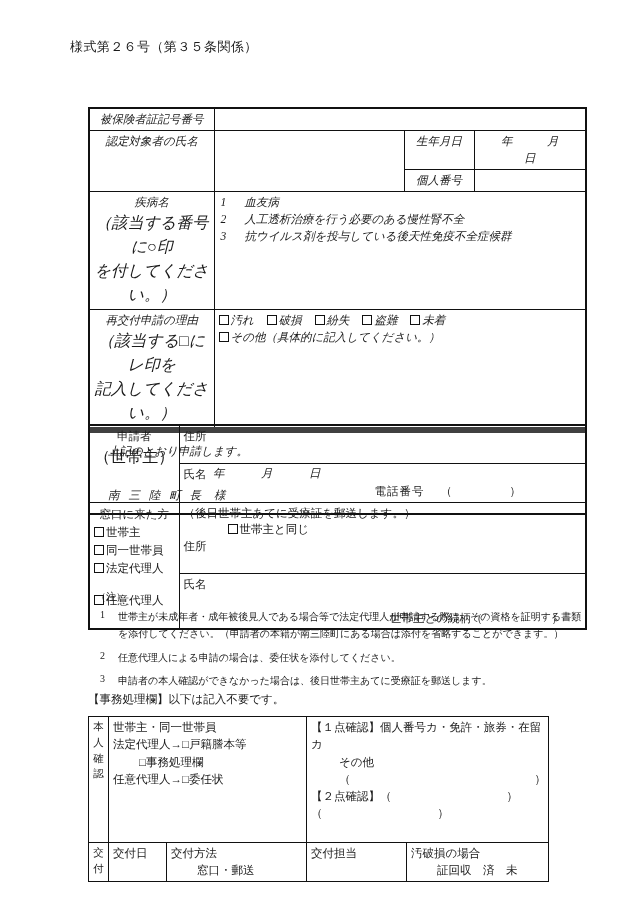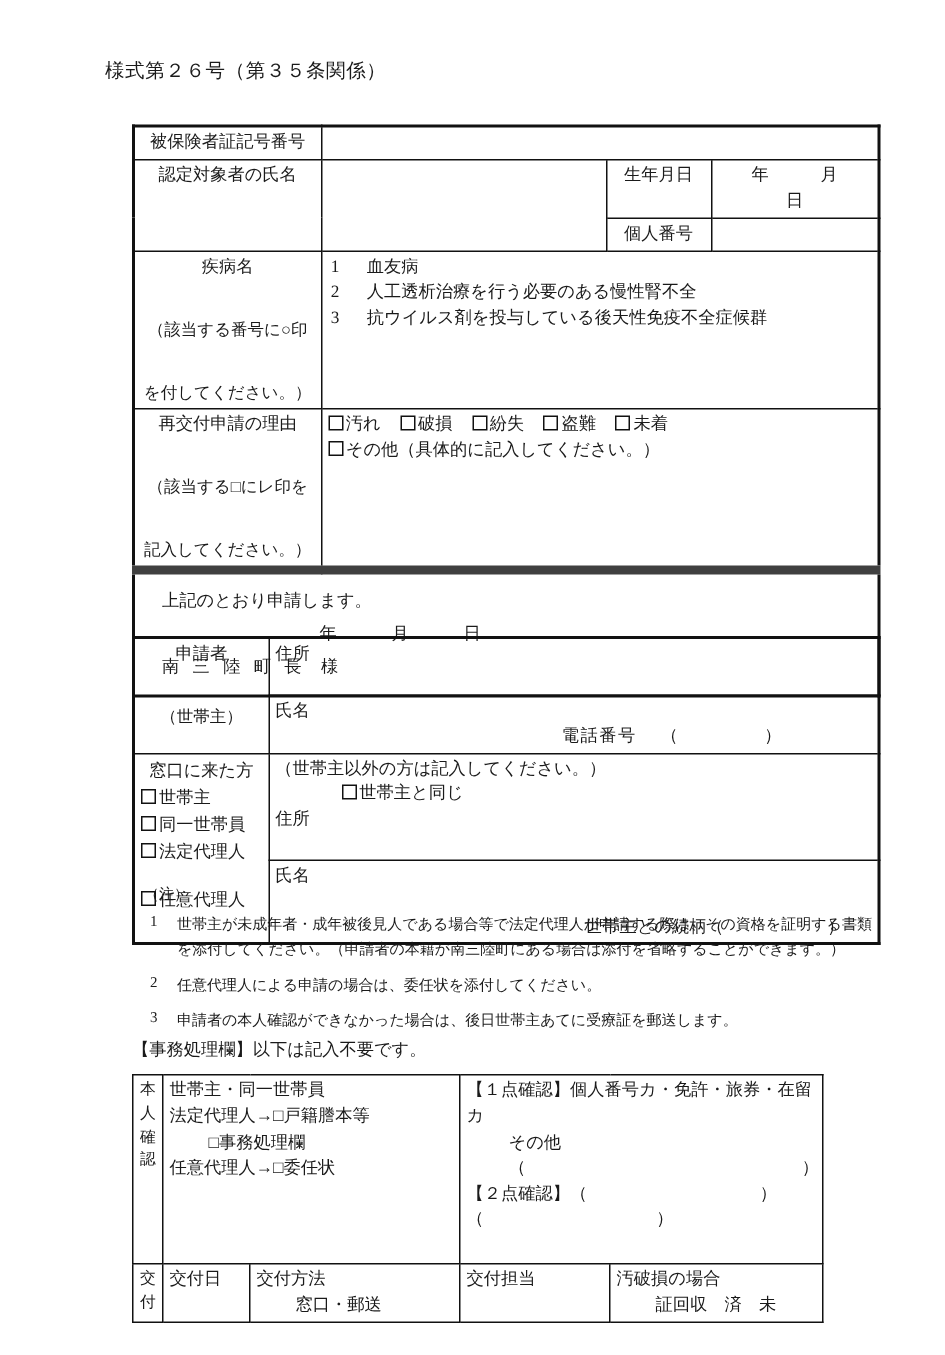--- a/index.html
+++ b/index.html
@@ -57,36 +57,36 @@
     padding: 2px 4px;
     vertical-align: top;
   }
   .ctr { text-align: center; }
   .vmid { vertical-align: middle; }
 
   
   .tbl-main {
     position: absolute;
     left: 88px;
-    top: 83px;
+    top: 107px;
     width: 497px;
     border: 2px solid #111;
+    font-style: italic;
   }
   .tbl-main td { border: 1px solid #111; }
 
   .lbl-cell {
     text-align: center;
     vertical-align: middle;
     font-size: 11.5px;
     line-height: 1.5;
   }
   .lbl-cell .sub {
     display: block;
-    font-size: 11px;
-    margin-top: 25px;
+    font-size: 16px;
   }
 
   .disease-list { padding-left: 2px; }
   .disease-row {
     display: flex;
     gap: 14px;
     line-height: 1.5;
   }
   .disease-row .num { width: 10px; text-align: left; }
 
@@ -330,21 +330,21 @@
     <tr>
       <td rowspan="2" class="visitor-list">
         <div class="visitor-title">窓口に来た方</div>
         <div class="chk"><span class="box"></span><span>世帯主</span></div>
         <div class="chk"><span class="box"></span><span>同一世帯員</span></div>
         <div class="chk"><span class="box"></span><span>法定代理人</span></div>
         <div style="height:14px">&nbsp;</div>
         <div class="chk"><span class="box"></span><span>任意代理人</span></div>
       </td>
       <td>
-        <div>（世帯主以外の方は記入してください。）</div>
+        <div>（後日世帯主あてに受療証を郵送します。）</div>
         <div class="ind">
           <span class="chk"><span class="box"></span><span>世帯主と同じ</span></span>
         </div>
         <div>住所</div>
         <div class="fill-line" style="min-height:13px">&nbsp;</div>
       </td>
     </tr>
     <tr>
       <td>
         <div>氏名</div>

